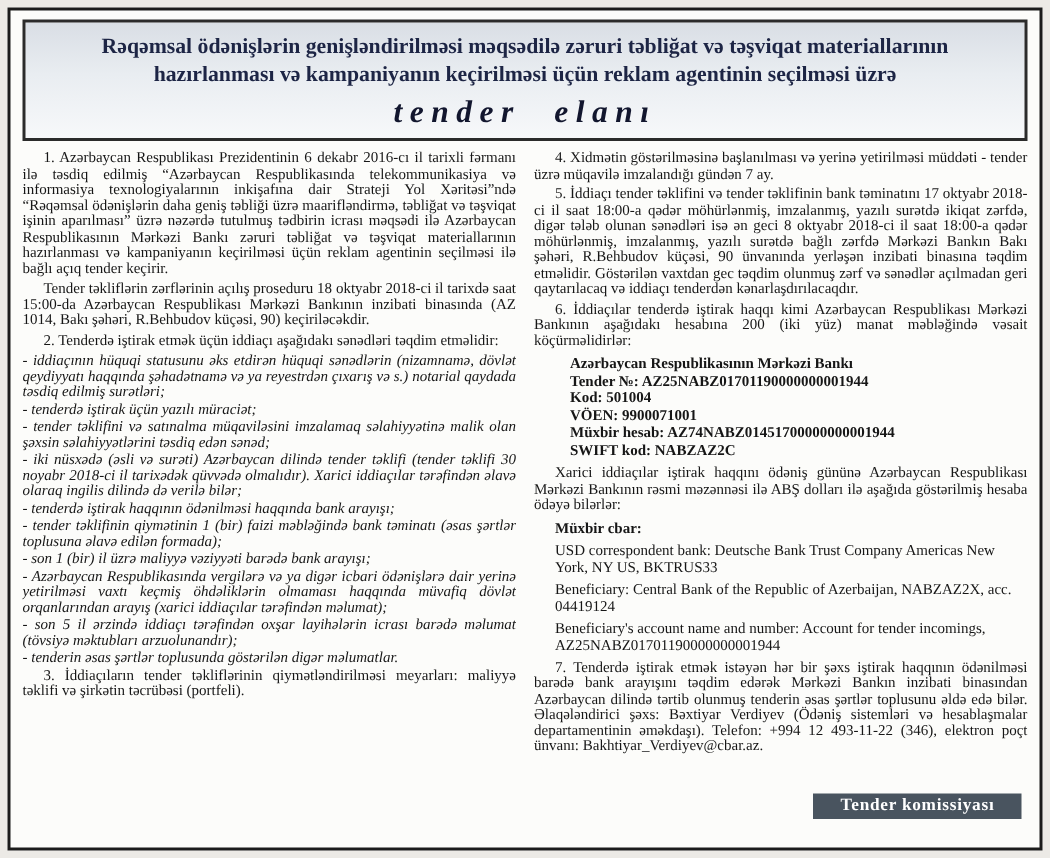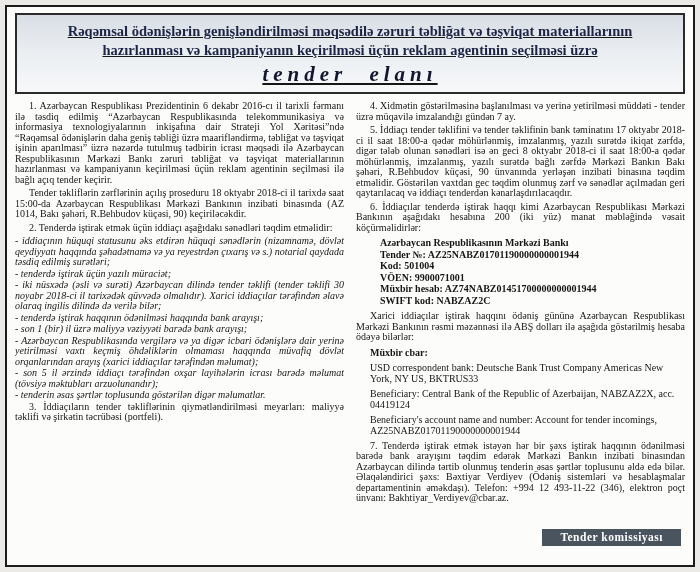--- a/index.html
+++ b/index.html
@@ -18,21 +18,20 @@
     padding: 6px 8px 6px 8px;
     display: flex; flex-direction: column;
     overflow: hidden;
   }
   .header-box {
     border: 2px solid #2b2b2b;
     background: linear-gradient(180deg, #d9dee5 0%, #e9edf1 45%, #f7f8fa 100%);
     text-align: center;
     padding: 7px 20px 5px 20px;
     flex: 0 0 auto;
-    text-decoration: underline;
   }
   .header-title {
     font-weight: bold;
     font-size: 14.5px;
     line-height: 1.28;
     color: #1d2545;
   }
   .header-sub {
     font-style: italic;
     font-weight: bold;
@@ -99,22 +98,24 @@
 
   <div class="columns">
 
     <div class="col">
       <p>1. Azərbaycan Respublikası Prezidentinin 6 dekabr 2016-cı il tarixli fərmanı ilə təsdiq edilmiş “Azərbaycan Respublikasında telekommunikasiya və informasiya texnologiyalarının inkişafına dair Strateji Yol Xəritəsi”ndə “Rəqəmsal ödənişlərin daha geniş təbliği üzrə maarifləndirmə, təbliğat və təşviqat işinin aparılması” üzrə nəzərdə tutulmuş tədbirin icrası məqsədi ilə Azərbaycan Respublikasının Mərkəzi Bankı zəruri təbliğat və təşviqat materiallarının hazırlanması və kampaniyanın keçirilməsi üçün reklam agentinin seçilməsi ilə bağlı açıq tender keçirir.</p>
       <p>Tender təkliflərin zərflərinin açılış proseduru 18 oktyabr 2018-ci il tarixdə saat 15:00-da Azərbaycan Respublikası Mərkəzi Bankının inzibati binasında (AZ 1014, Bakı şəhəri, R.Behbudov küçəsi, 90) keçiriləcəkdir.</p>
       <p>2. Tenderdə iştirak etmək üçün iddiaçı aşağıdakı sənədləri təqdim etməlidir:</p>
       <div>
         <div class="list-item">- iddiaçının hüquqi statusunu əks etdirən hüquqi sənədlərin (nizamnamə, dövlət qeydiyyatı haqqında şəhadətnamə və ya reyestrdən çıxarış və s.) notarial qaydada təsdiq edilmiş surətləri;</div>
         <div class="list-item">- tenderdə iştirak üçün yazılı müraciət;</div>
+        <div class="list-item">- tender təklifini və satınalma müqaviləsini imzalamaq səlahiyyətinə malik olan şəxsin səlahiyyətlərini təsdiq edən sənəd;</div>
         <div class="list-item">- iki nüsxədə (əsli və surəti) Azərbaycan dilində tender təklifi (tender təklifi 30 noyabr 2018-ci il tarixədək qüvvədə olmalıdır). Xarici iddiaçılar tərəfindən əlavə olaraq ingilis dilində də verilə bilər;</div>
         <div class="list-item">- tenderdə iştirak haqqının ödənilməsi haqqında bank arayışı;</div>
+        <div class="list-item">- tender təklifinin qiymətinin 1 (bir) faizi məbləğində bank təminatı (əsas şərtlər toplusuna əlavə edilən formada);</div>
         <div class="list-item">- son 1 (bir) il üzrə maliyyə vəziyyəti barədə bank arayışı;</div>
         <div class="list-item">- Azərbaycan Respublikasında vergilərə və ya digər icbari ödənişlərə dair yerinə yetirilməsi vaxtı keçmiş öhdəliklərin olmaması haqqında müvafiq dövlət orqanlarından arayış (xarici iddiaçılar tərəfindən məlumat);</div>
         <div class="list-item">- son 5 il ərzində iddiaçı tərəfindən oxşar layihələrin icrası barədə məlumat (tövsiyə məktubları arzuolunandır);</div>
         <div class="list-item">- tenderin əsas şərtlər toplusunda göstərilən digər məlumatlar.</div>
       </div>
       <p>3. İddiaçıların tender təkliflərinin qiymətləndirilməsi meyarları: maliyyə təklifi və şirkətin təcrübəsi (portfeli).</p>
     </div>
 
     <div class="col">
       <p>4. Xidmətin göstərilməsinə başlanılması və yerinə yetirilməsi müddəti - tender üzrə müqavilə imzalandığı gündən 7 ay.</p>

